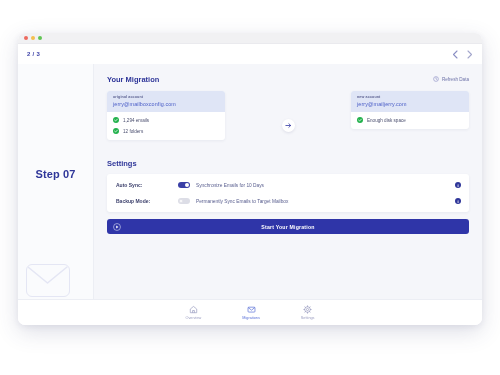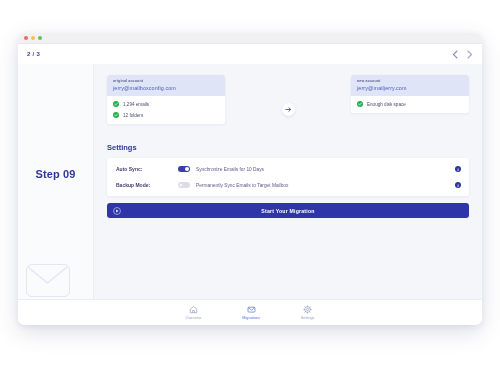--- a/index.html
+++ b/index.html
@@ -195,30 +195,42 @@
         <svg width="6" height="9" viewBox="0 0 6 9">
             <path d="M1 1L4.5 4.5L1 8" stroke="#a3a6cc" stroke-width="1.1" fill="none" stroke-linecap="round" stroke-linejoin="round"></path>
           </svg>
       </span>
     </span>
   </div>
 
   <div class="body-split">
 
     <div class="sidebar">
-      <div class="step-label">Step 09</div>
+      <div class="step-label">Step 07</div>
       <div class="sidebar-envelope">
         <svg width="41" height="30" viewBox="0 0 41 30">
             <path d="M1 2 L20.5 18 L40 2" stroke="#e4e6f4" stroke-width="1.6" fill="none" stroke-linecap="round" stroke-linejoin="round"></path>
           </svg>
       </div>
     </div>
 
     <div class="content">
 
+      <div class="section-head">
+        <span class="section-title">Your Migration</span>
+        <span class="refresh">
+          <span>
+            <svg width="6" height="6" viewBox="0 0 10 10">
+                <circle cx="5" cy="5" r="4" stroke="#8b8fc4" stroke-width="1" fill="none"></circle>
+                <path d="M5 2.6 V5 L6.6 6" stroke="#8b8fc4" stroke-width="1" fill="none" stroke-linecap="round"></path>
+              </svg>
+          </span>
+          <span>Refresh Data</span>
+        </span>
+      </div>
 
       <div class="cards-row">
 
         <div class="acct-card left">
           <div class="acct-head">
             <div class="acct-kicker">original account</div>
             <div class="acct-email">jerry@mailboxconfig.com</div>
           </div>
           <div class="acct-body">
             <div class="check-row">

